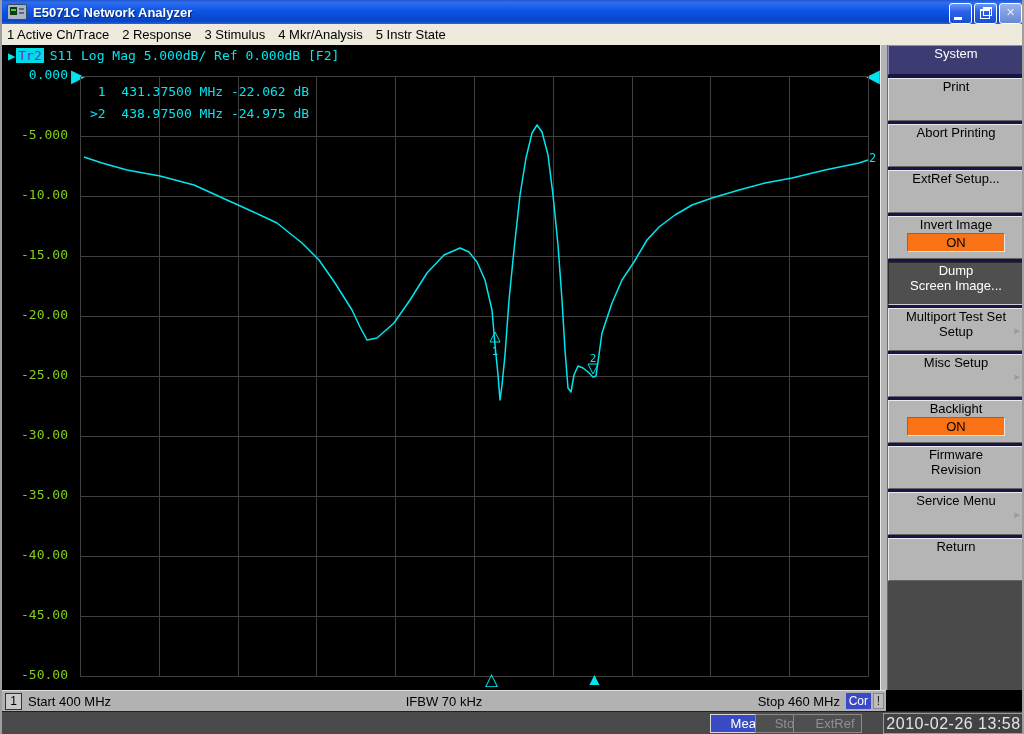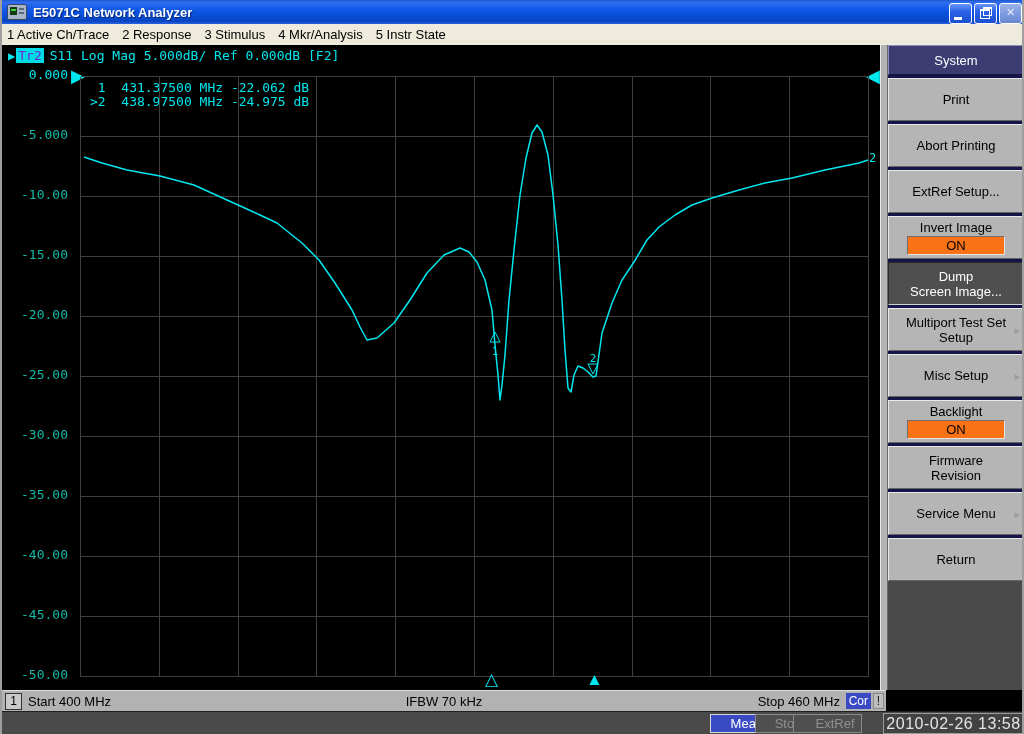--- a/index.html
+++ b/index.html
@@ -32,23 +32,23 @@
   .plotbg{position:absolute;left:2px;top:45px;width:876px;height:645px;background:#000;}
   .trace-header{position:absolute;left:6px;top:48px;font-family:"DejaVu Sans Mono",monospace;
     font-size:13px;color:#00e6ee;display:flex;align-items:center;white-space:pre;}
   .tr-arrow{color:#00e6ee;font-size:12px;margin-right:1px;}
   .tr-chip{background:#00dce6;color:#6d28d9;padding:0 2px;margin-right:6px;}
   .ref-line-label{position:absolute;left:0;top:67px;width:66px;text-align:right;
     font-family:"DejaVu Sans Mono",monospace;font-size:13px;color:#00e6ee;}
   .ref-arrow{position:absolute;color:#00e6ee;font-size:18px;line-height:18px;}
   .yaxis{position:absolute;left:0;top:0;}
   .ylabel{position:absolute;left:0;width:66px;text-align:right;
-    font-family:"DejaVu Sans Mono",monospace;font-size:13px;color:#14b8a6;white-space:pre;}
+    font-family:"DejaVu Sans Mono",monospace;font-size:13px;color:#84cc16;white-space:pre;}
   .marker-readout{position:absolute;left:88px;top:81px;font-family:"DejaVu Sans Mono",monospace;
-    font-size:13px;line-height:14px;color:#00e6ee;white-space:pre;}
+    font-size:13px;line-height:22px;color:#00e6ee;white-space:pre;}
   .plot-svg{position:absolute;left:78px;top:76px;overflow:visible;}
   .trace-end-label{position:absolute;left:867px;top:151px;color:#00e6ee;
     font-family:"DejaVu Sans Mono",monospace;font-size:12px;}
   .stim-marker{position:absolute;top:671px;color:#00e6ee;font-size:17px;line-height:17px;}
   
   .channelbar{position:absolute;left:0;top:690px;width:884px;height:21px;background:#b2b2b2;
     border-top:1px solid #dedede;box-sizing:border-box;font-size:13px;color:#000;}
   .chnum{position:absolute;left:3px;top:2px;width:15px;height:15px;background:#c9c9c9;
     border:1px solid #333;text-align:center;line-height:15px;font-size:12px;}
   .ch-start{position:absolute;left:26px;top:3px;}
@@ -66,21 +66,21 @@
   .sseg.active{background:#3a4ac4;color:#fff;border-color:#d8d8d8;}
   .sdate{position:absolute;top:1px;left:881px;width:139px;height:19px;line-height:19px;
     border:1px solid #9a9a9a;background:#424242;color:#e4e4e4;text-align:center;
     font-size:16px;letter-spacing:0.5px;}
   
   .splitter{position:absolute;left:878px;top:45px;width:8px;height:645px;background:#b4b4b4;
     border-left:1px solid #e8e8e8;border-right:1px solid #6a6a6a;box-sizing:border-box;}
   .sidebar{position:absolute;left:886px;top:45px;width:136px;height:645px;background:#4a4a4a;}
   .skeys{display:flex;flex-direction:column;background:#15154a;gap:3px;}
   .skey{height:41px;background:#b5b5b5;border:1px solid;border-color:#e9e9e9 #636363 #636363 #e9e9e9;
-    display:flex;flex-direction:column;align-items:center;justify-content:center;
+    display:flex;flex-direction:column;align-items:center;justify-content:flex-start;
     font-size:13px;color:#000;position:relative;line-height:15px;text-align:center;}
   .skey.header{height:28px;background:#3c3c72;color:#fff;border-color:#8c8cc0 #16163c #16163c #8c8cc0;}
   .skey.pressed{background:#4f4f4f;color:#fff;border-color:#2a2a2a #cfcfcf #cfcfcf #2a2a2a;}
   .skey .onbox{width:96px;height:17px;line-height:17px;background:#f97316;margin-top:1px;
     border:1px solid;border-color:#6e6e6e #e6e6e6 #e6e6e6 #6e6e6e;}
   .skey .sub-arrow{position:absolute;right:3px;top:50%;margin-top:-7px;color:#9a9a9a;font-size:11px;}
   .app{border:0 solid #9f9f9f;border-left-width:2px;border-right-width:2px;box-sizing:border-box;}
 </style>
 </head>
 <body>

